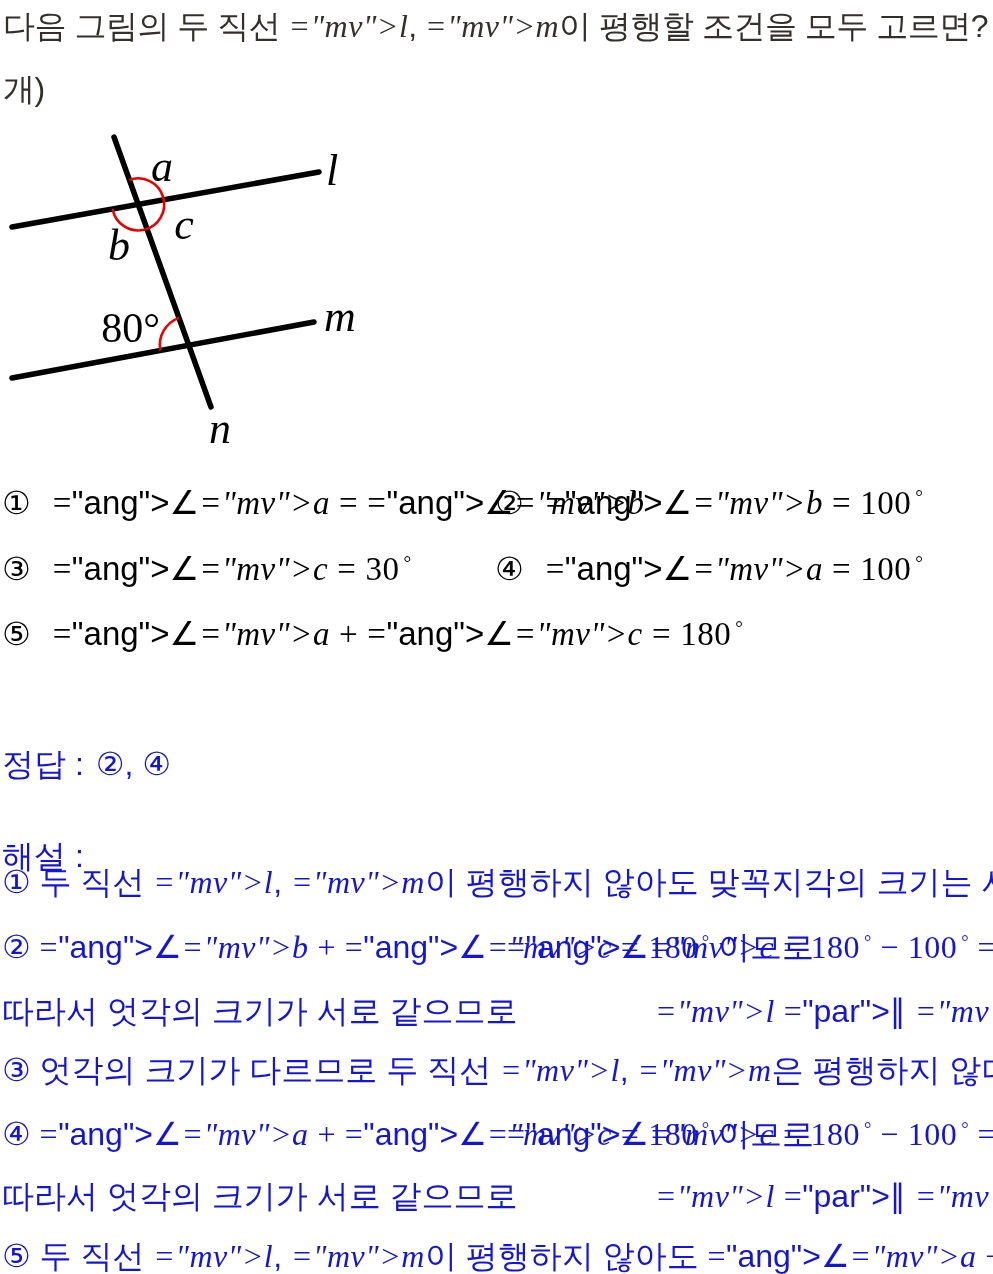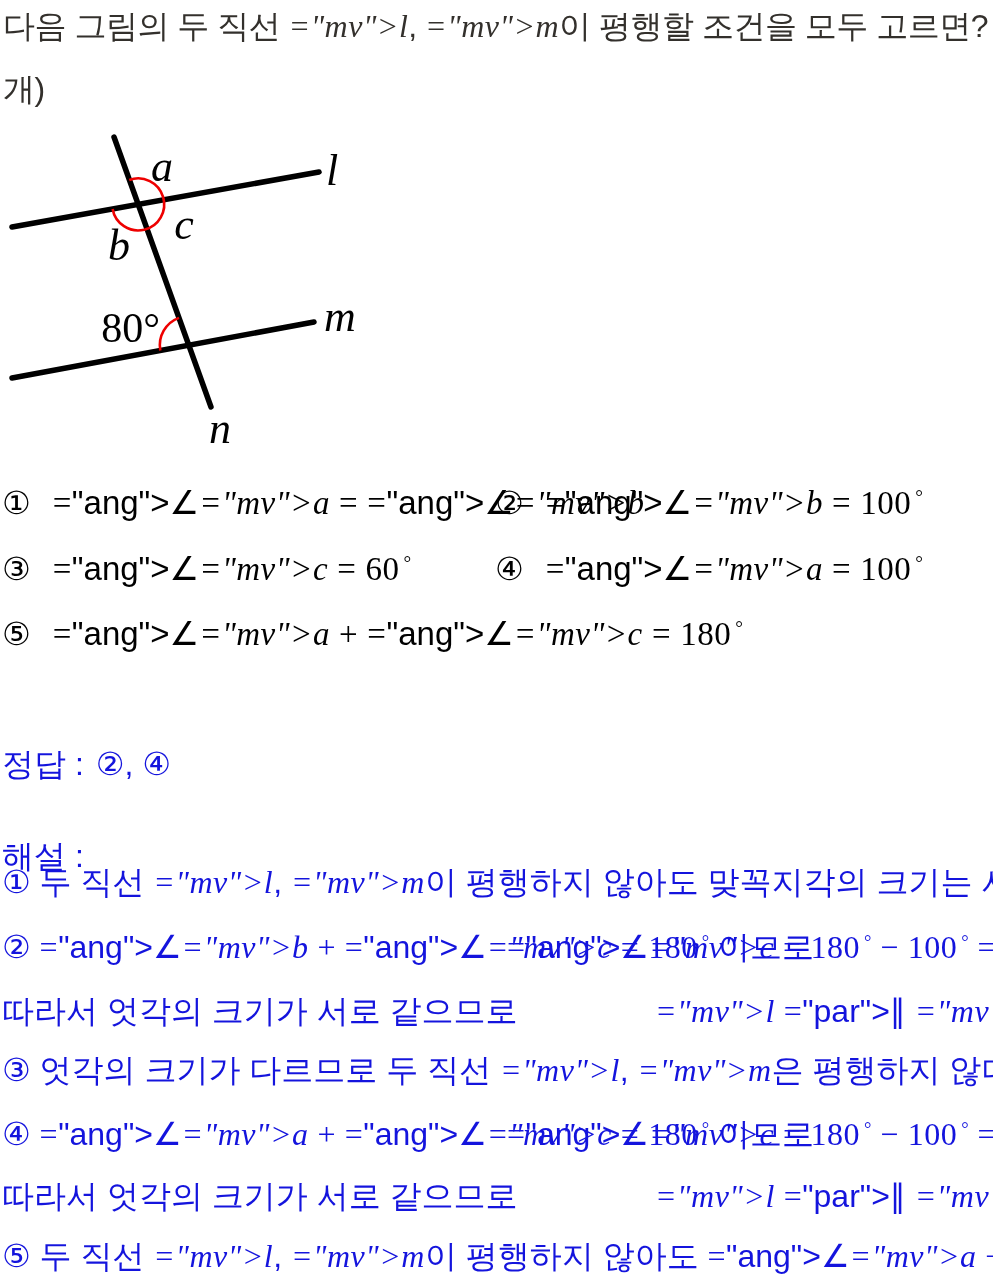--- a/index.html
+++ b/index.html
@@ -52,21 +52,21 @@
     <text class="dnum" x="158" y="217" text-anchor="end">80°</text>
   </svg>
 
   <div class="txt opt" style="left:2px;   top:482px;">
     <span class="num">①</span><span><span class<span="" class="mn">=</span>"ang"&gt;∠<i class<span="" class="mn">="mv"&gt;a</i> <span class="mn">=</span> <span class<span="" class="mn">=</span>"ang"&gt;∠<i class<span="" class="mn">="mv"&gt;b</i></span>
   </div>
   <div class="txt opt" style="left:495px; top:482px;">
     <span class="num">②</span><span><span class<span="" class="mn">=</span>"ang"&gt;∠<i class<span="" class="mn">="mv"&gt;b</i> <span class="mn">=</span> <span class="mn">100</span><span class="deg">°</span></span>
   </div>
   <div class="txt opt" style="left:2px;   top:548px;">
-    <span class="num">③</span><span><span class<span="" class="mn">=</span>"ang"&gt;∠<i class<span="" class="mn">="mv"&gt;c</i> <span class="mn">=</span> <span class="mn">60</span><span class="deg">°</span></span>
+    <span class="num">③</span><span><span class<span="" class="mn">=</span>"ang"&gt;∠<i class<span="" class="mn">="mv"&gt;c</i> <span class="mn">=</span> <span class="mn">30</span><span class="deg">°</span></span>
   </div>
   <div class="txt opt" style="left:495px; top:548px;">
     <span class="num">④</span><span><span class<span="" class="mn">=</span>"ang"&gt;∠<i class<span="" class="mn">="mv"&gt;a</i> <span class="mn">=</span> <span class="mn">100</span><span class="deg">°</span></span>
   </div>
   <div class="txt opt" style="left:2px;   top:613px;">
     <span class="num">⑤</span><span><span class<span="" class="mn">=</span>"ang"&gt;∠<i class<span="" class="mn">="mv"&gt;a</i> <span class="mn">+</span> <span class<span="" class="mn">=</span>"ang"&gt;∠<i class<span="" class="mn">="mv"&gt;c</i> <span class="mn">=</span> <span class="mn">180</span><span class="deg">°</span></span>
   </div>
 
   <div class="txt sol" style="left:2px; top:744px;">
     <span>정답 :</span><span class="ansval">②, ④</span>

